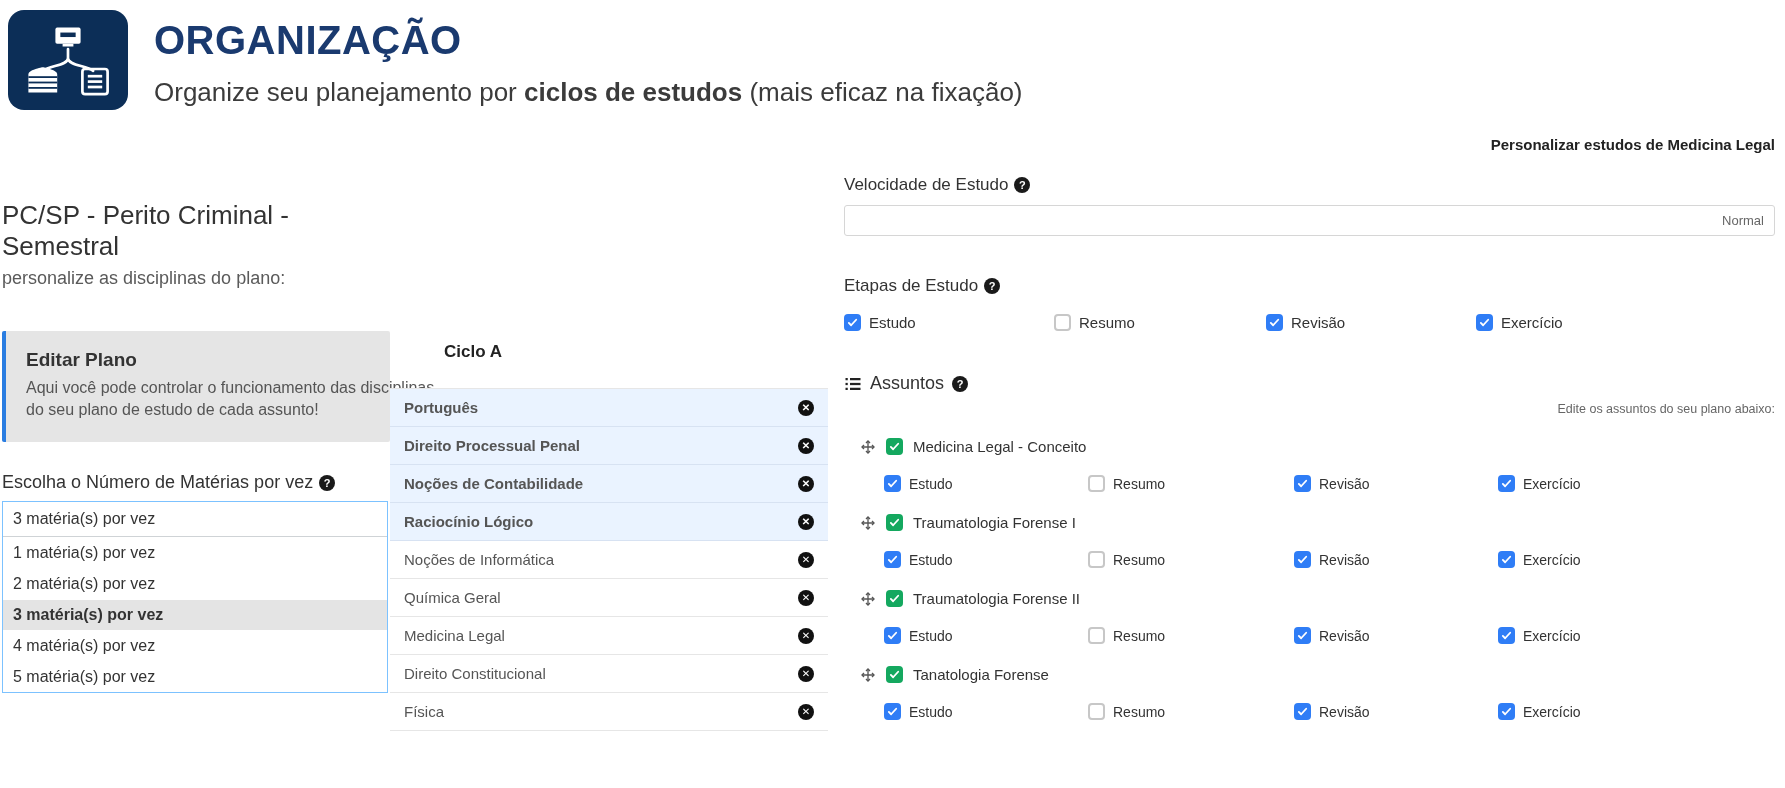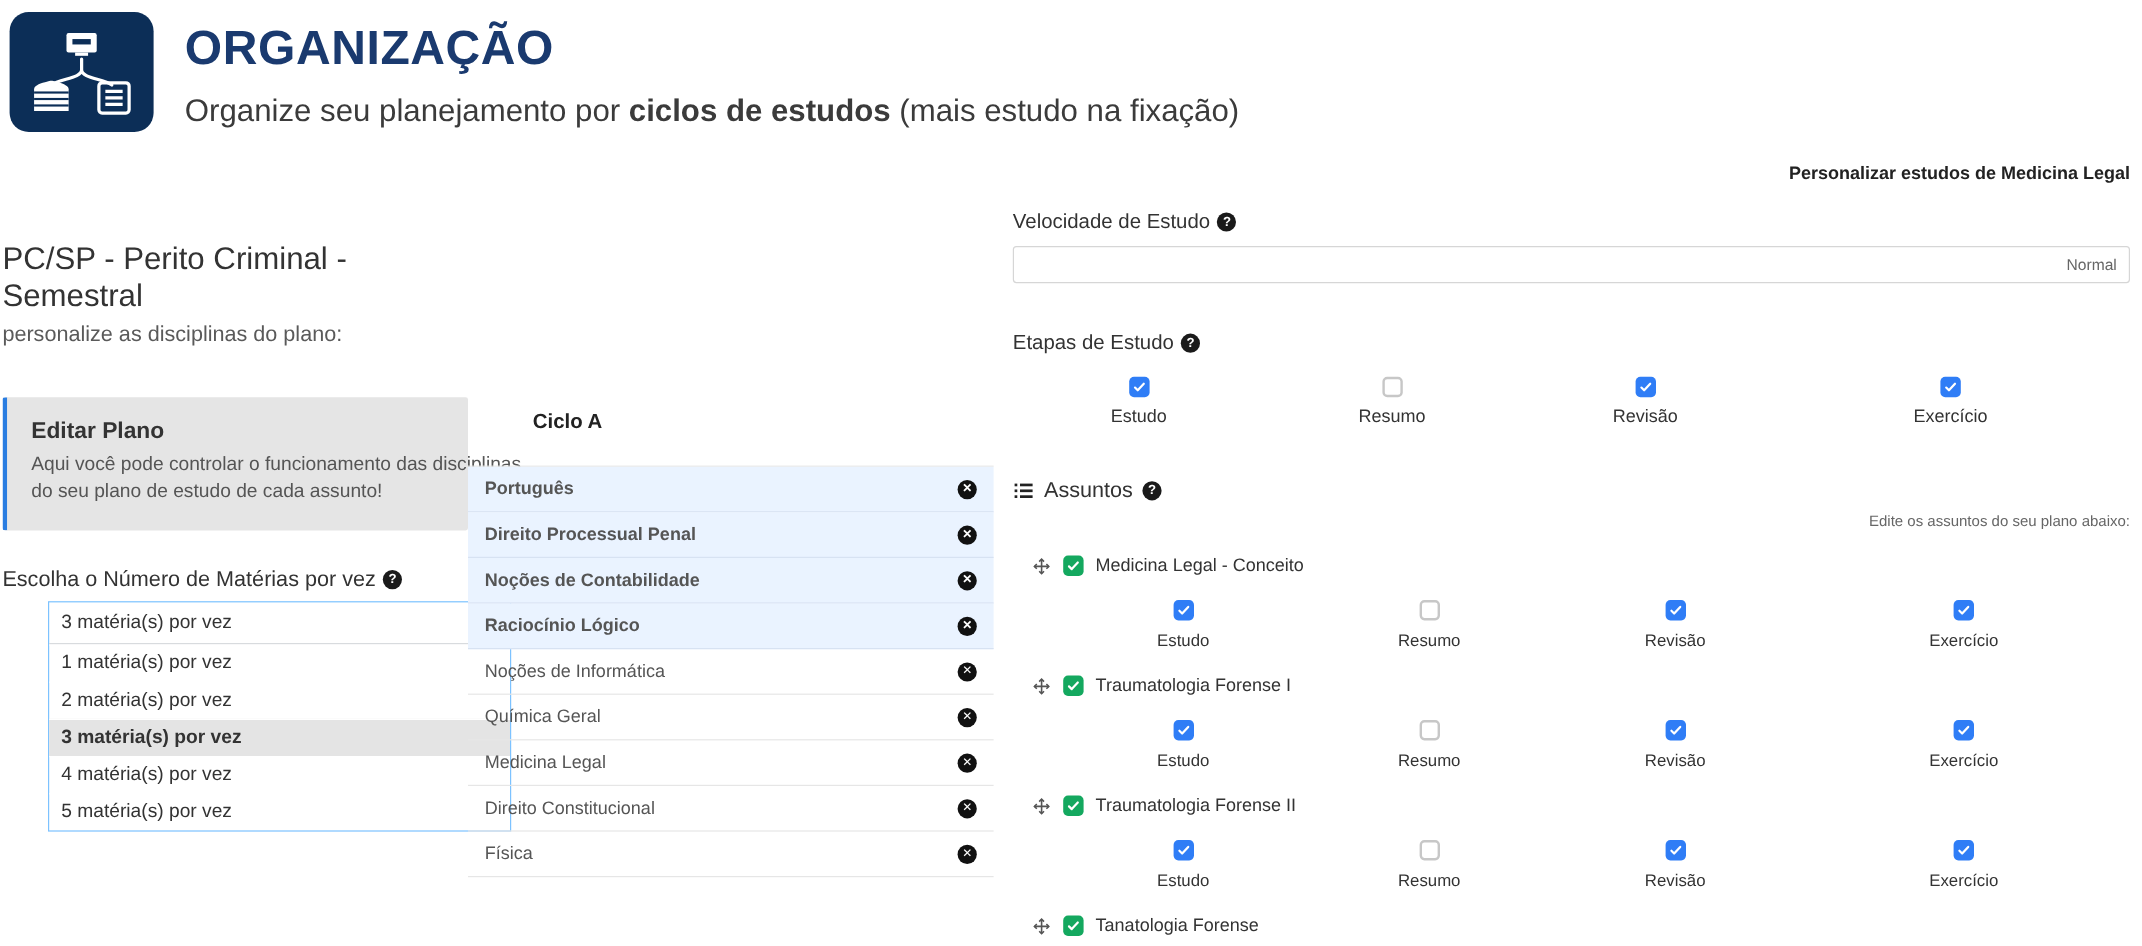--- a/index.html
+++ b/index.html
@@ -20,37 +20,37 @@
   .plan-title { font-size: 26px; color: #333; font-weight: 500; }
   .plan-sub   { font-size: 18px; color: #5a5a5a; margin-top: 6px; }
 
   .edit-card { margin-top: 42px; border-left: 4px solid #2a7de1; background: #e5e5e5; padding: 18px 20px 22px 20px; border-radius: 2px; }
   .edit-card h3 { font-size: 19px; font-weight: 700; color: #333; }
   .edit-card p  { font-size: 16px; color: #555; margin-top: 6px; line-height: 1.35; width: 420px; }
 
   .label-row { margin-top: 30px; font-size: 18px; color: #333; display: flex; align-items: center; gap: 6px; }
   .help-icon { width: 16px; height: 16px; border-radius: 50%; background: #1a1a1a; color: #fff; display: inline-flex; align-items: center; justify-content: center; font-size: 11px; font-weight: 700; }
 
-  .select-box { margin-top: 8px; border: 1px solid #7cc2ff; border-top: 1px solid #7cc2ff; width: 386px; margin-left: 38px; }
+  .select-box { margin-top: 8px; border: 1px solid #7cc2ff; border-top: 1px solid #7cc2ff; width: 386px; }
   .sel-current { padding: 8px 10px; font-size: 16px; color: #333; border-bottom: 1px solid #cfd3d6; }
   .sel-opt { padding: 6px 10px; font-size: 16px; color: #333; border-top: 1px solid #fff; }
   .sel-opt.selected { background: #e4e4e4; font-weight: 600; }
 
   .cycle-title { font-size: 17px; font-weight: 700; color: #222; padding-left: 6px; margin-left: 48px; }
   .cycle-list { margin-top: 26px; border-top: 1px solid #e6e6e6; width: 438px; }
   .cycle-item { display: flex; align-items: center; justify-content: space-between; padding: 10px 14px; border-bottom: 1px solid #e6e6e6; font-size: 15px; color: #555; }
   .cycle-item.hi { background: #eaf3ff; font-weight: 700; color: #555; border-bottom: 1px solid #d7e2f2; }
   .dot { width: 16px; height: 16px; border-radius: 50%; background: #111; color: #fff; display: flex; align-items: center; justify-content: center; font-size: 10px; line-height: 1; }
 
   .sec-title { font-size: 15px; font-weight: 700; color: #222; }
   .lbl { font-size: 17px; color: #333; display: flex; align-items: center; gap: 6px; margin-top: 22px; }
   .input-normal { margin-top: 10px; border: 1px solid #d6d6d6; border-radius: 3px; padding: 7px 10px; font-size: 13px; color: #666; }
 
   .stage-row { display: flex; align-items: center; margin-top: 18px; gap: 0; }
-  .stage { display: flex; align-items: center; gap: 8px; font-size: 15px; color: #333; flex-direction: column; }
+  .stage { display: flex; align-items: center; gap: 8px; font-size: 15px; color: #333; }
   .stage.s1 { width: 210px; }
   .stage.s2 { width: 212px; }
   .stage.s3 { width: 210px; }
   .stage.s4 { flex: 1; }
   .chk { width: 17px; height: 17px; border-radius: 4px; display: inline-flex; align-items: center; justify-content: center; }
   .chk.on { background: #2f7df6; }
   .chk.on svg { width: 11px; height: 11px; }
   .chk.off { border: 2px solid #c7c7c7; }
 
   .assuntos-head { display: flex; align-items: center; gap: 8px; margin-top: 42px; font-size: 18px; color: #333; }
@@ -86,21 +86,21 @@
       </g>
       <rect x="66" y="50" width="28" height="28" rx="3" fill="none"></rect>
       <line x1="72" y1="58" x2="88" y2="58"></line>
       <line x1="72" y1="64" x2="88" y2="64"></line>
       <line x1="72" y1="70" x2="88" y2="70"></line>
     </svg>
   </div>
   <div class="header-text">
     <h1>ORGANIZAÇÃO</h1>
     <p>
-      <span>Organize seu planejamento por </span><span class="bold">ciclos de estudos</span><span> (mais estudo na fixação)</span>
+      <span>Organize seu planejamento por </span><span class="bold">ciclos de estudos</span><span> (mais eficaz na fixação)</span>
     </p>
   </div>
 </div>
 
 <div class="cols">
 
   <div class="col-left">
     <div class="plan-title">PC/SP - Perito Criminal - Semestral</div>
     <div class="plan-sub">personalize as disciplinas do plano:</div>
 

